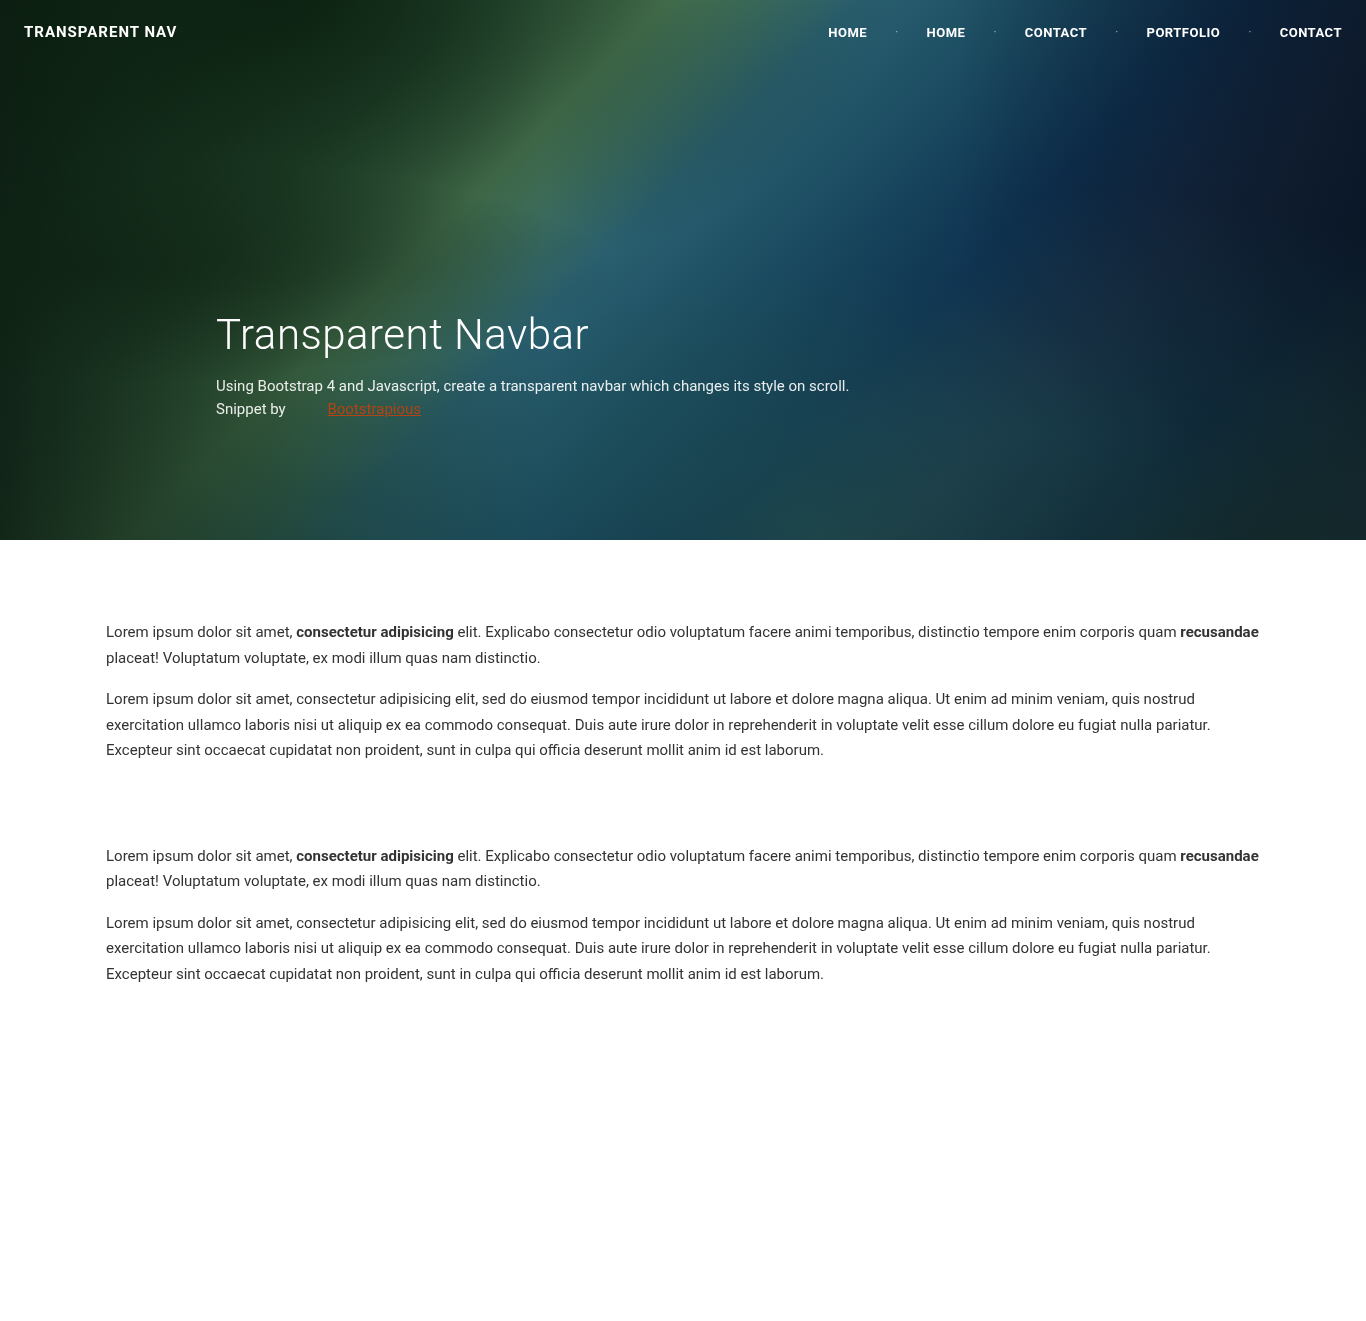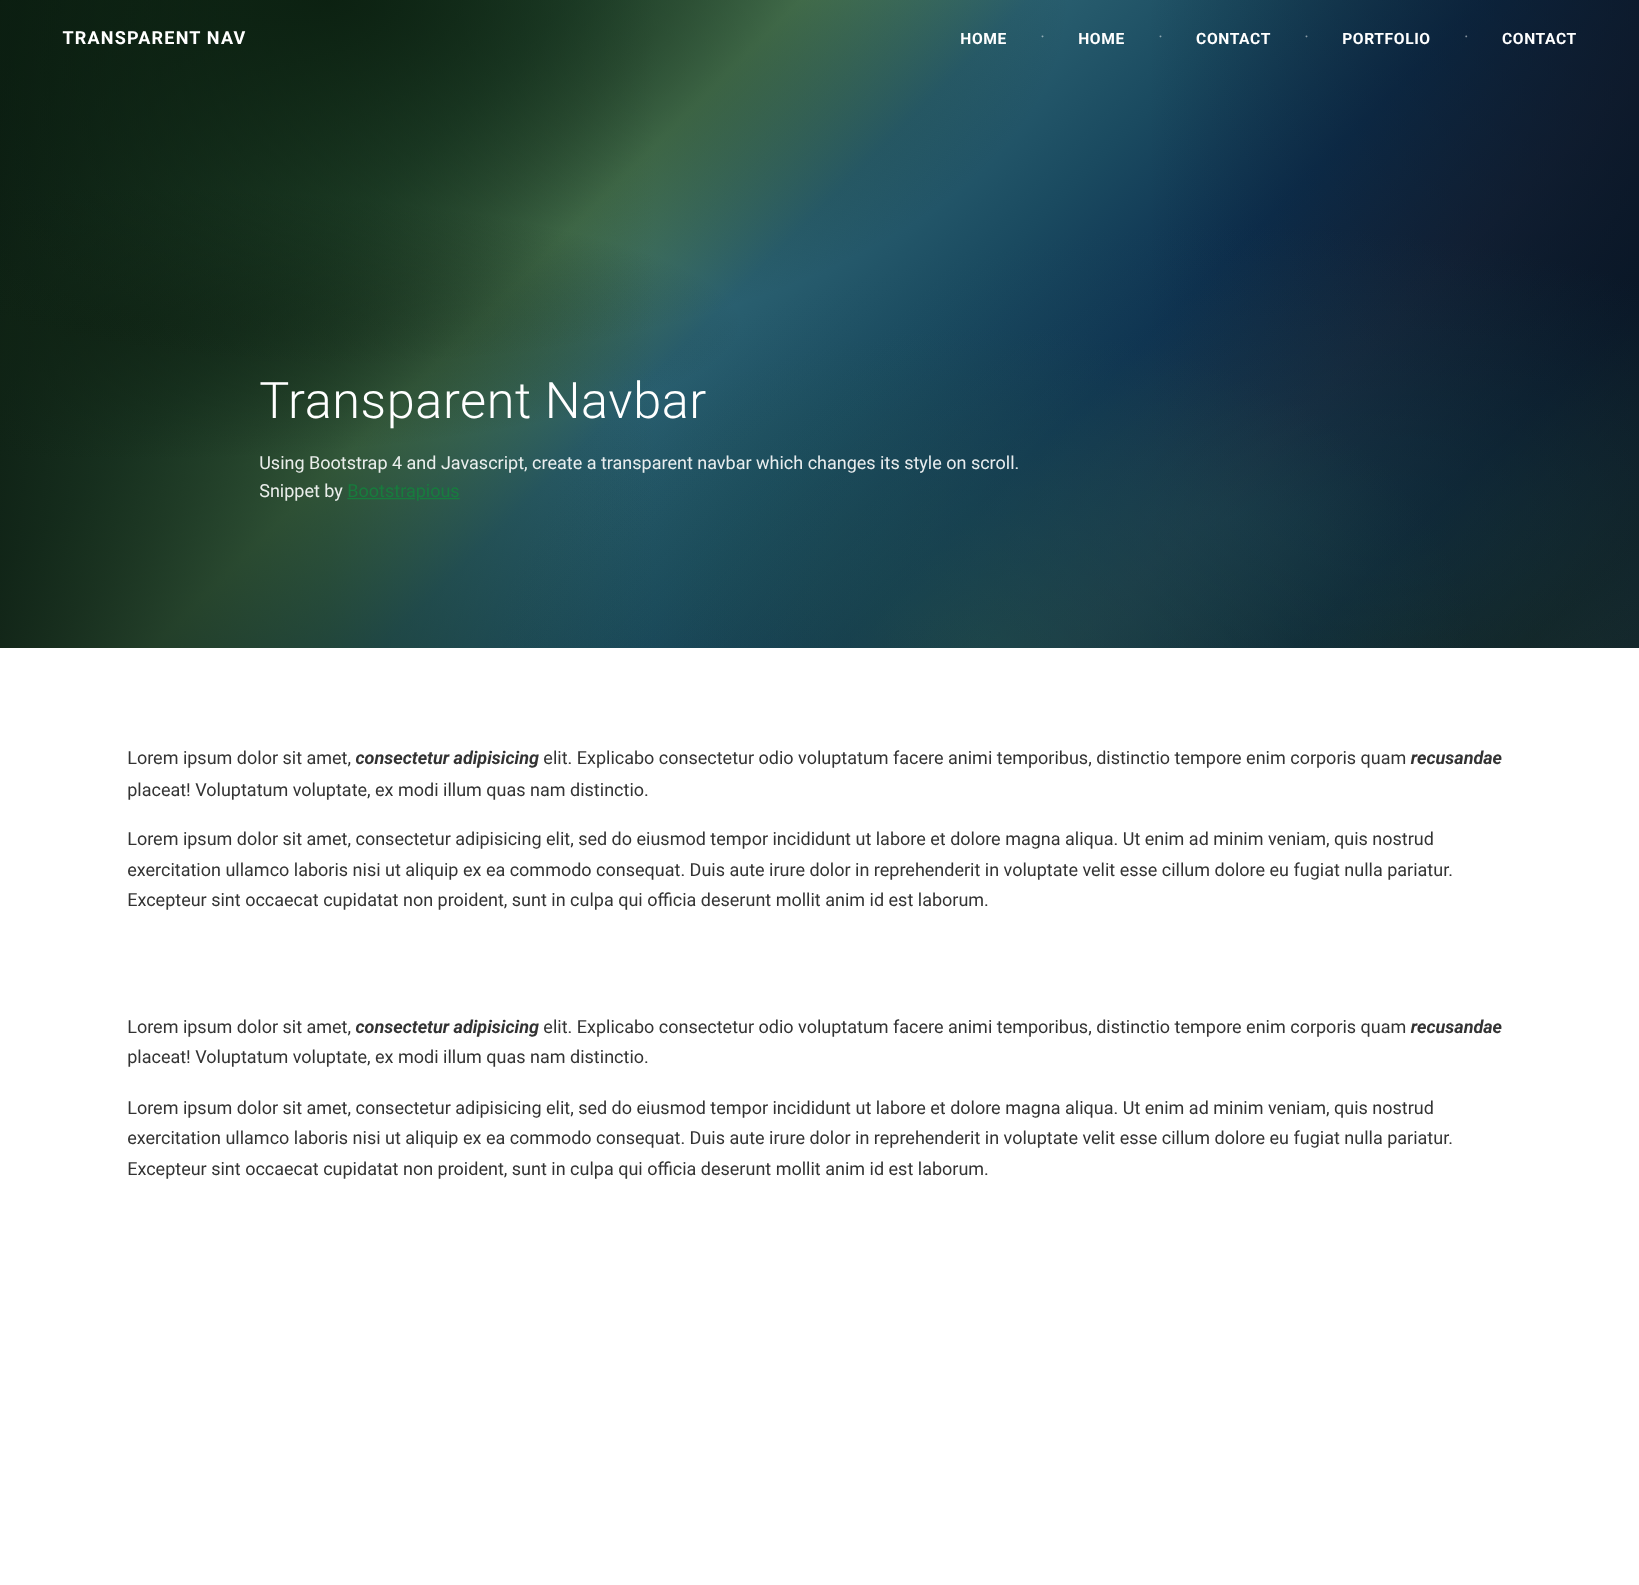--- a/index.html
+++ b/index.html
@@ -16,21 +16,21 @@
 
     
     .navbar {
       position: absolute;
       top: 0;
       left: 0;
       width: 100%;
       display: flex;
       align-items: center;
       justify-content: space-between;
-      padding: 22px 52px;
+      padding: 22px 24px;
       z-index: 100;
       background: transparent;
     }
 
     .navbar-brand {
       color: #fff;
       font-weight: 700;
       font-size: 15px;
       letter-spacing: 1px;
       text-decoration: none;
@@ -145,22 +145,23 @@
     }
 
     .hero-subtitle {
       font-size: 15px;
       line-height: 1.5;
       max-width: 680px;
       opacity: 0.9;
     }
 
     .hero-subtitle a {
-      color: #15803d;
+      color: #c2410c;
       text-decoration: underline;
+      margin-left: 38px;
     }
 
     
     .content-section {
       padding: 80px 106px;
       max-width: 1366px;
     }
 
     .content-block {
       margin-bottom: 80px;
@@ -168,21 +169,20 @@
 
     .content-block p {
       font-size: 15px;
       line-height: 1.7;
       color: #333;
       margin-bottom: 16px;
     }
 
     .content-block p strong {
       font-weight: 700;
-      font-style: italic;
     }
 
     .content-block p:last-child {
       margin-bottom: 0;
       margin-top: 16px;
     }
   </style>
 </head>
 <body>
 

